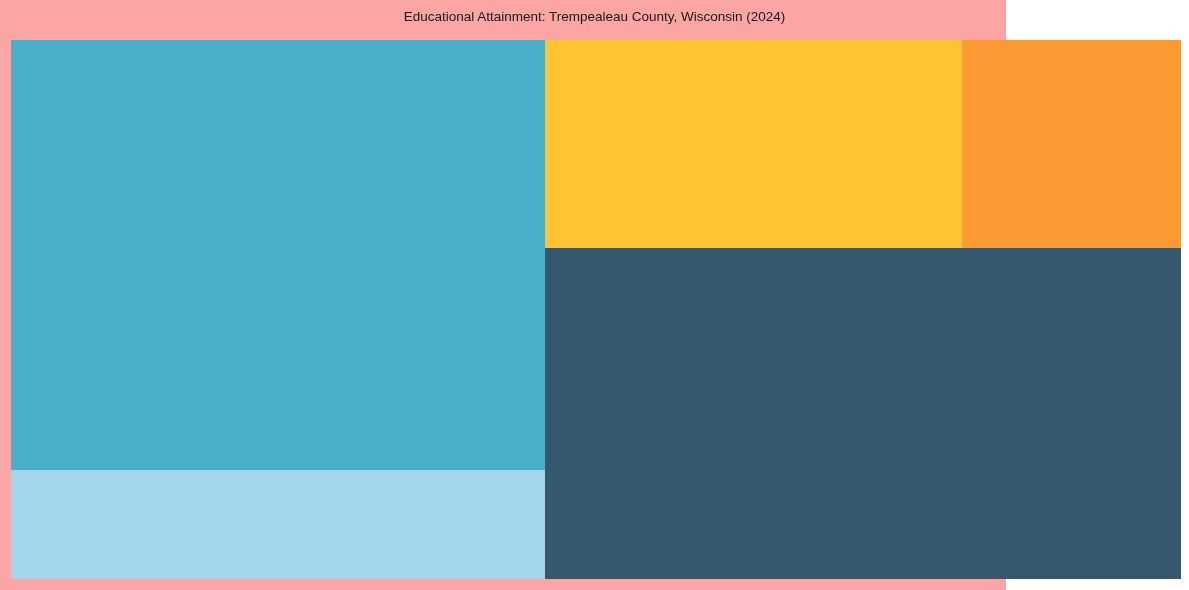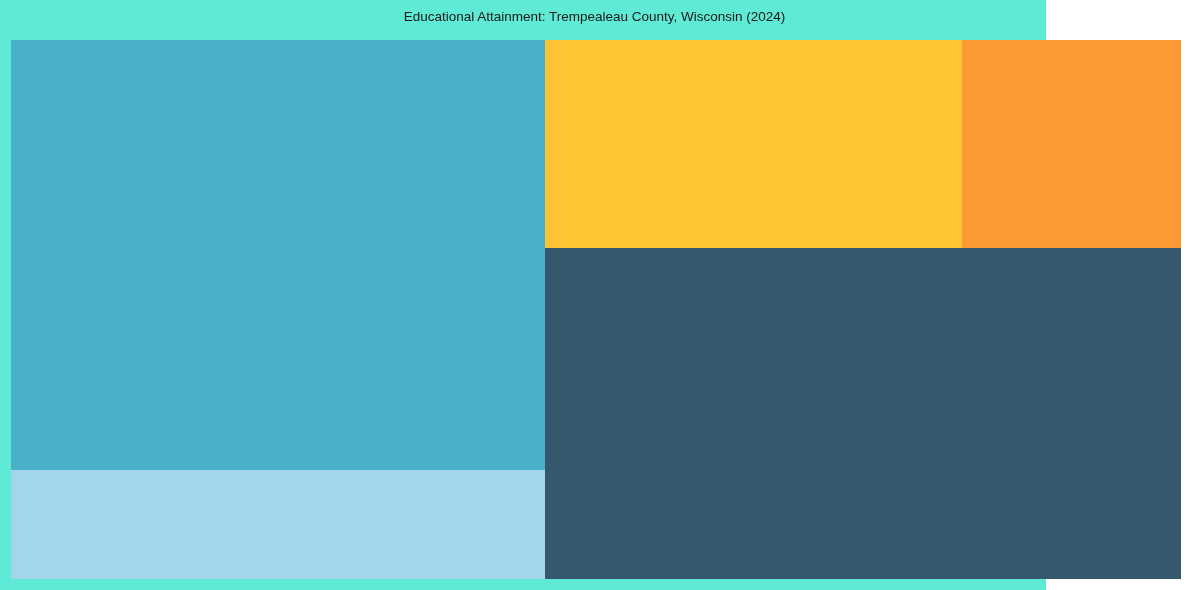--- a/index.html
+++ b/index.html
@@ -11,22 +11,21 @@
   body {
     width: 1189px;
     height: 590px;
     font-family: "Liberation Sans", sans-serif;
     overflow: hidden;
   }
   #figure {
     position: relative;
     width: 1006px;
     height: 590px;
-    background: #5eead4;
-    padding-left: 40px;
+    background: #fca5a5;
   }
   #chart-title {
     position: absolute;
     left: 0;
     top: 8px;
     width: 1189px;
     text-align: center;
     font-size: 13.5px;
     line-height: 18px;
     color: #1a1a1a;

